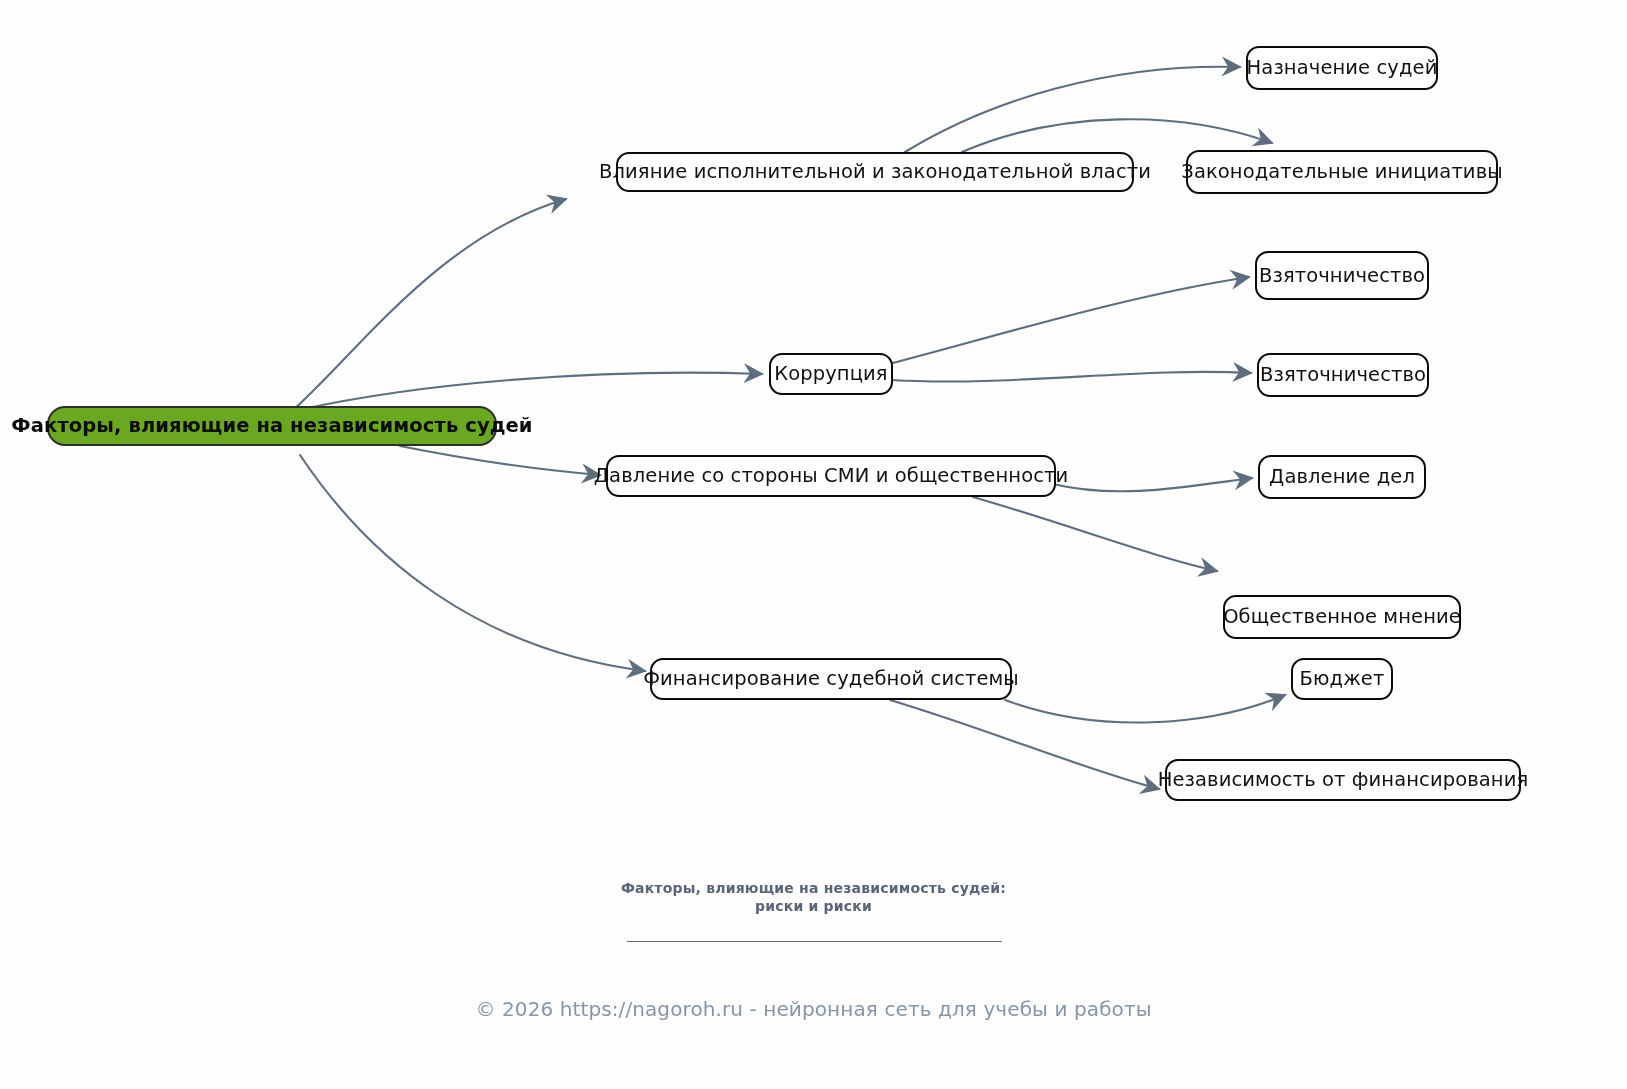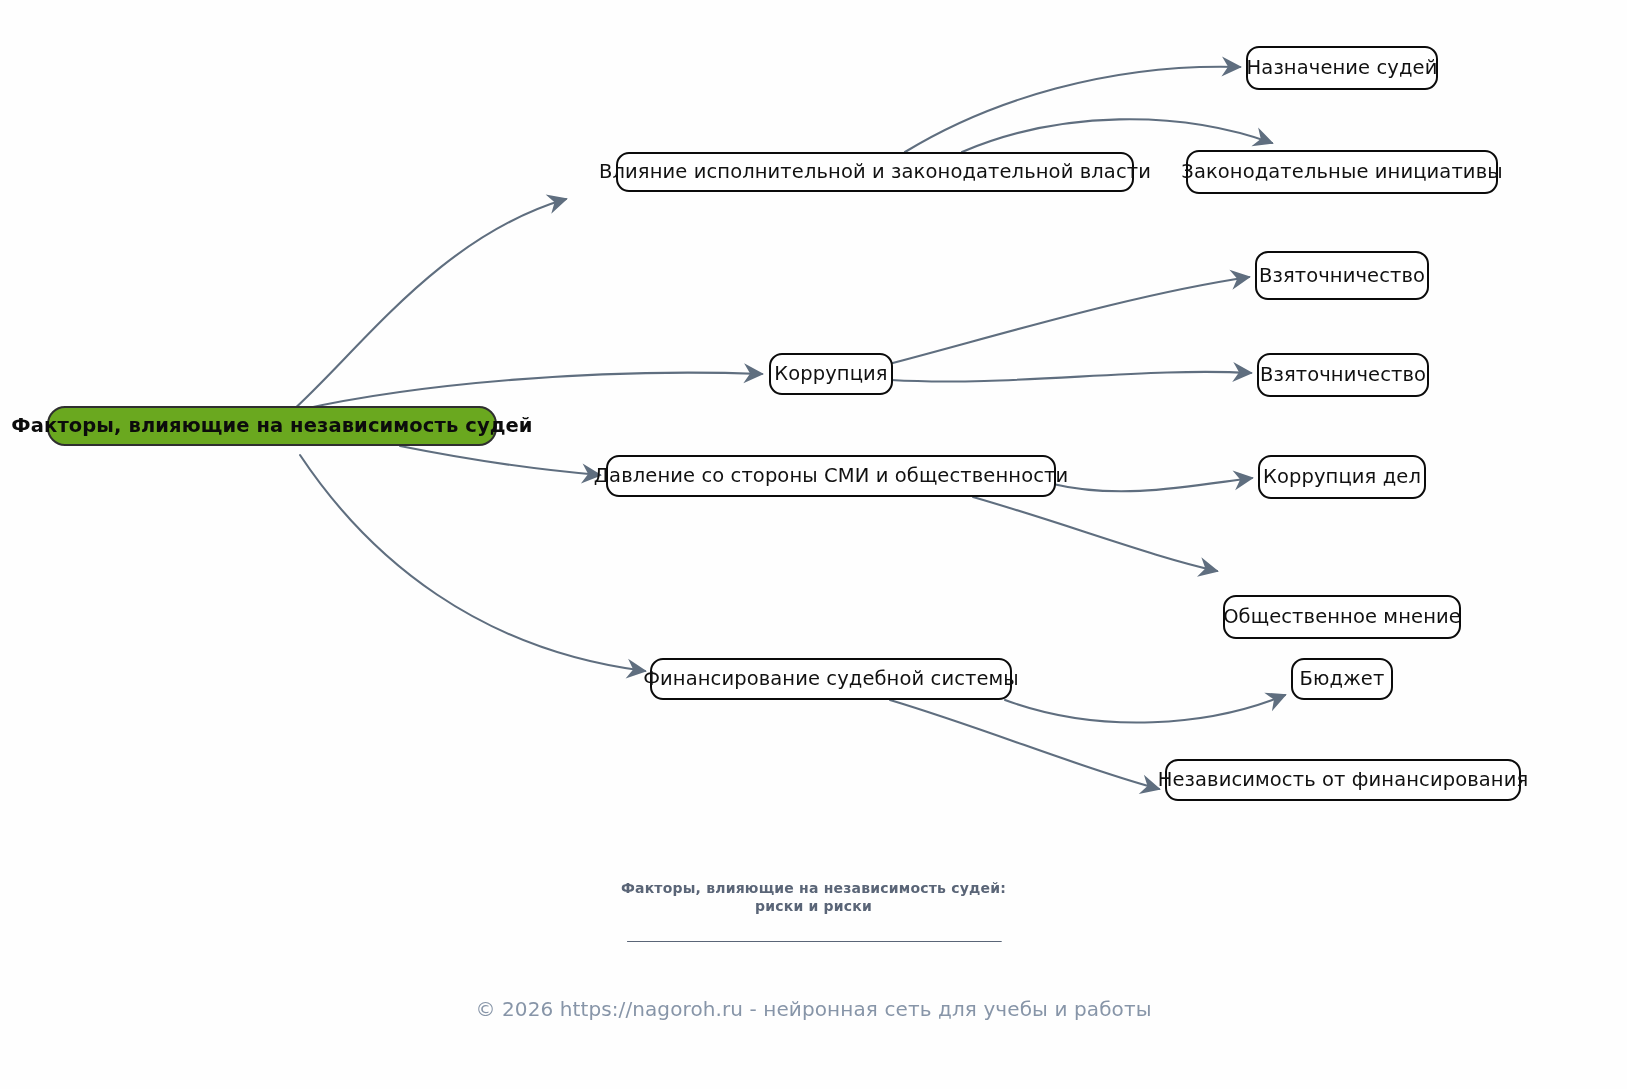--- a/index.html
+++ b/index.html
@@ -158,21 +158,21 @@
     <span class="node-label">Взяточничество</span>
   </div>
   <div class="node" style="left:1257px; top:353px; width:172px; height:44px;">
     <span class="node-label">Взяточничество</span>
   </div>
 
   <div class="node" style="left:606px; top:455px; width:450px; height:42px;">
     <span class="node-label">Давление со стороны СМИ и общественности</span>
   </div>
   <div class="node" style="left:1258px; top:455px; width:168px; height:44px;">
-    <span class="node-label">Коррупция дел</span>
+    <span class="node-label">Давление дел</span>
   </div>
   <div class="node" style="left:1223px; top:555px; width:238px; height:44px;margin-top:40px;">
     <span class="node-label">Общественное мнение</span>
   </div>
 
   <div class="node" style="left:650px; top:658px; width:362px; height:42px;">
     <span class="node-label">Финансирование судебной системы</span>
   </div>
   <div class="node" style="left:1291px; top:658px; width:102px; height:42px;">
     <span class="node-label">Бюджет</span>

